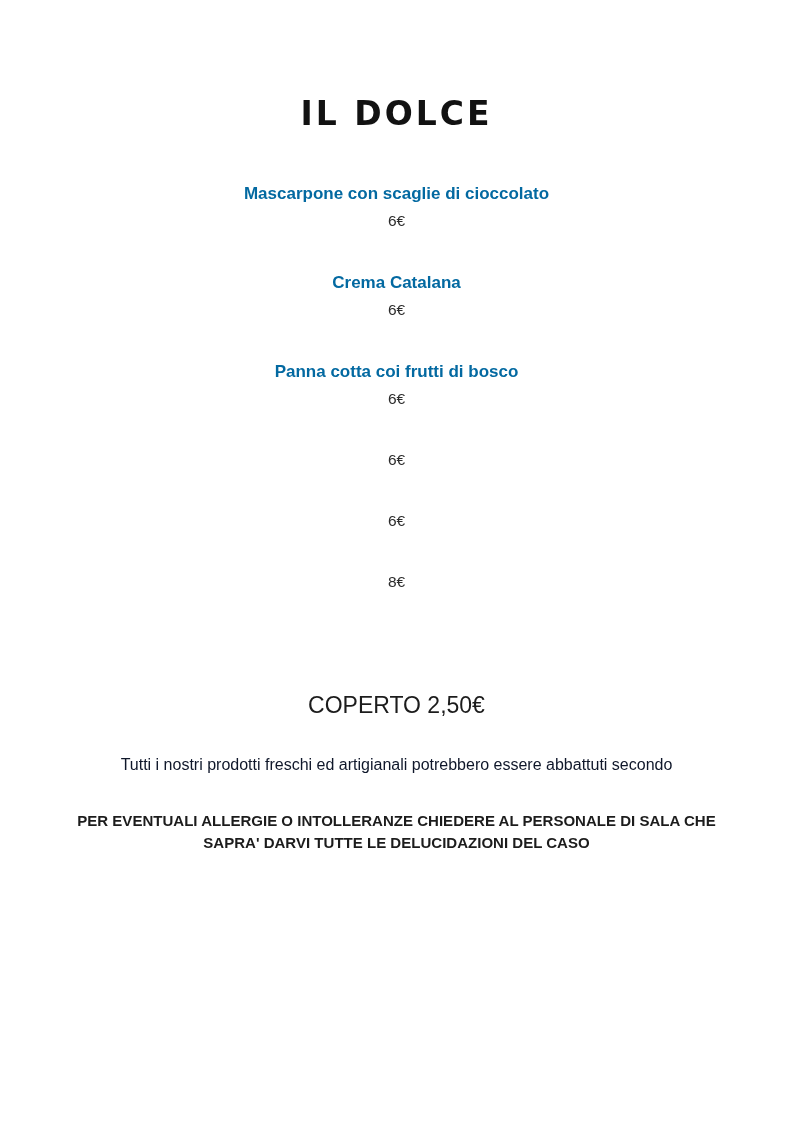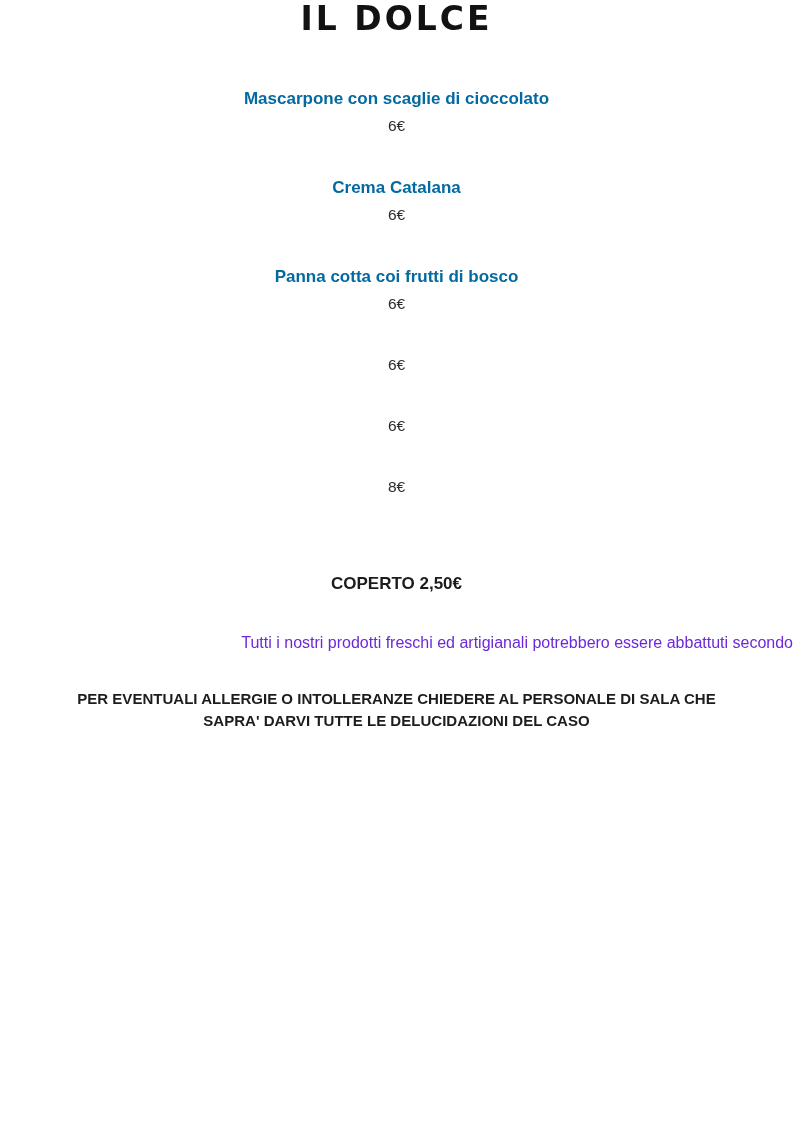--- a/index.html
+++ b/index.html
@@ -5,20 +5,21 @@
   html, body {
     margin: 0;
     padding: 0;
     background: #ffffff;
   }
   .page {
     width: 793px;
     height: 1122px;
     background: #ffffff;
     box-sizing: border-box;
+    padding-top: 95px;
     overflow: hidden;
     font-family: "Liberation Sans", sans-serif;
     color: #1a1a1a;
   }
   .title {
     margin: 0;
     text-align: center;
     font-family: "DejaVu Sans", sans-serif;
     font-weight: 800;
     font-size: 33px;
@@ -41,34 +42,34 @@
     color: #0369a1;
   }
   .item-price {
     margin-top: 7px;
     font-size: 15.5px;
     font-weight: normal;
     line-height: 20px;
     color: #2b2b2b;
   }
   .coperto {
-    margin-top: 76px;
+    margin-top: 103px;
     text-align: center;
-    font-size: 17px;
-    font-weight: bold;
+    font-size: 23px;
+    font-weight: normal;
     line-height: 21px;
     color: #1c1c1c;
   }
   .disclaimer {
     margin-top: 38px;
-    text-align: right;
+    text-align: center;
     font-size: 16px;
     line-height: 22px;
     font-weight: normal;
-    color: #6d28d9;
+    color: #0f172a;
   }
   .allergy {
     margin-top: 34px;
     text-align: center;
     font-size: 15.5px;
     font-weight: bold;
     line-height: 22px;
     color: #1c1c1c;
     transform: scaleX(0.97);
     transform-origin: center;

